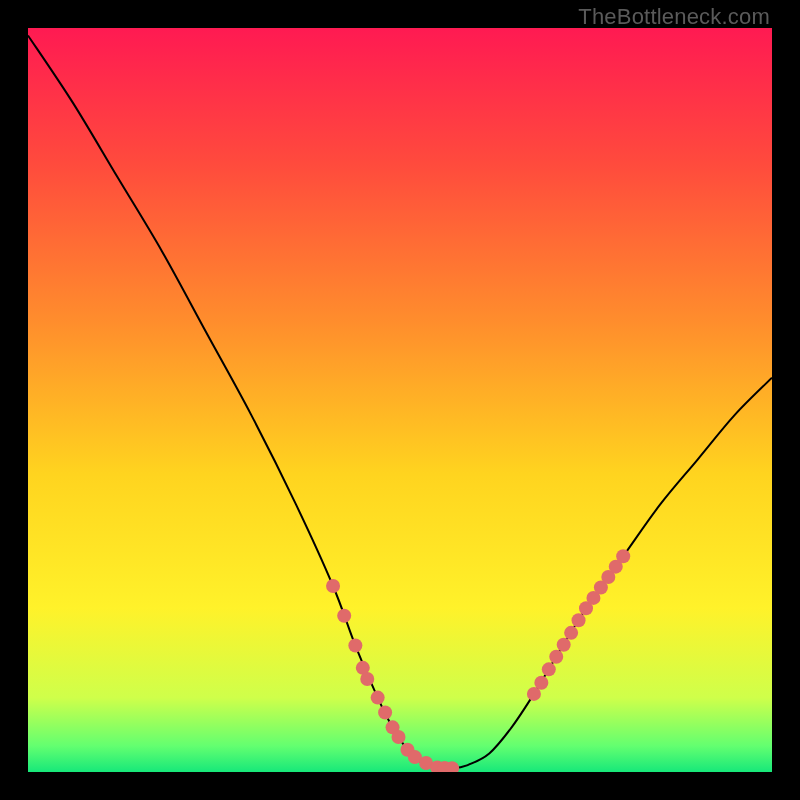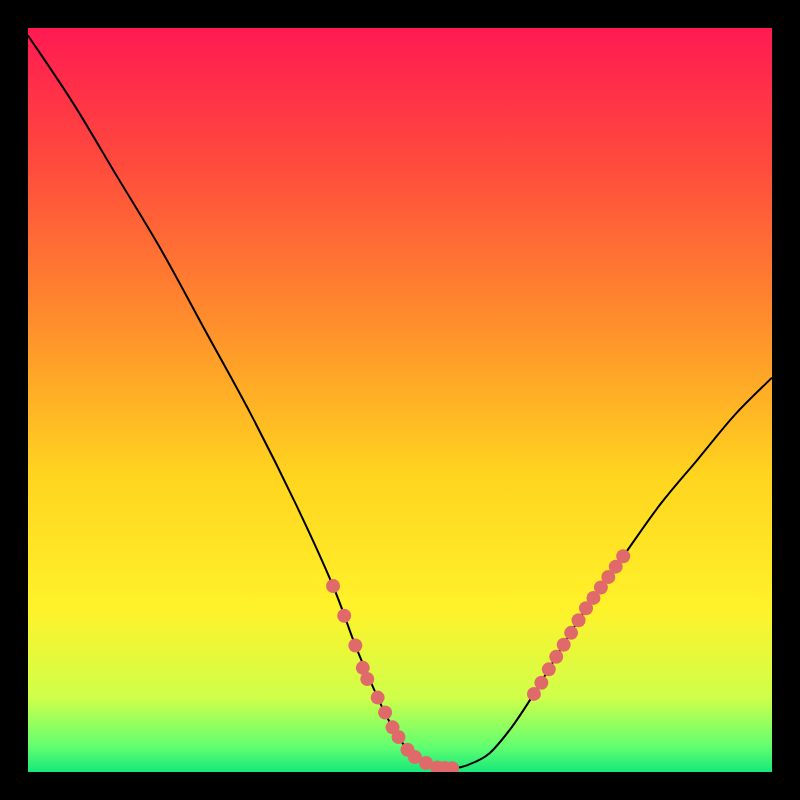--- a/index.html
+++ b/index.html
@@ -85,13 +85,14 @@
         <circle cx="550.56" cy="592.224" r="7" fill="#e06a6a"></circle>
         <circle cx="558" cy="580.3199999999999" r="7" fill="#e06a6a"></circle>
         <circle cx="565.44" cy="569.904" r="7" fill="#e06a6a"></circle>
         <circle cx="572.88" cy="559.488" r="7" fill="#e06a6a"></circle>
         <circle cx="580.32" cy="549.072" r="7" fill="#e06a6a"></circle>
         <circle cx="587.76" cy="538.656" r="7" fill="#e06a6a"></circle>
         <circle cx="595.2" cy="528.24" r="7" fill="#e06a6a"></circle>
       </g>
   </svg>
 
+  <div class="watermark">TheBottleneck.com</div>
 </div>
 
 </body></html>

